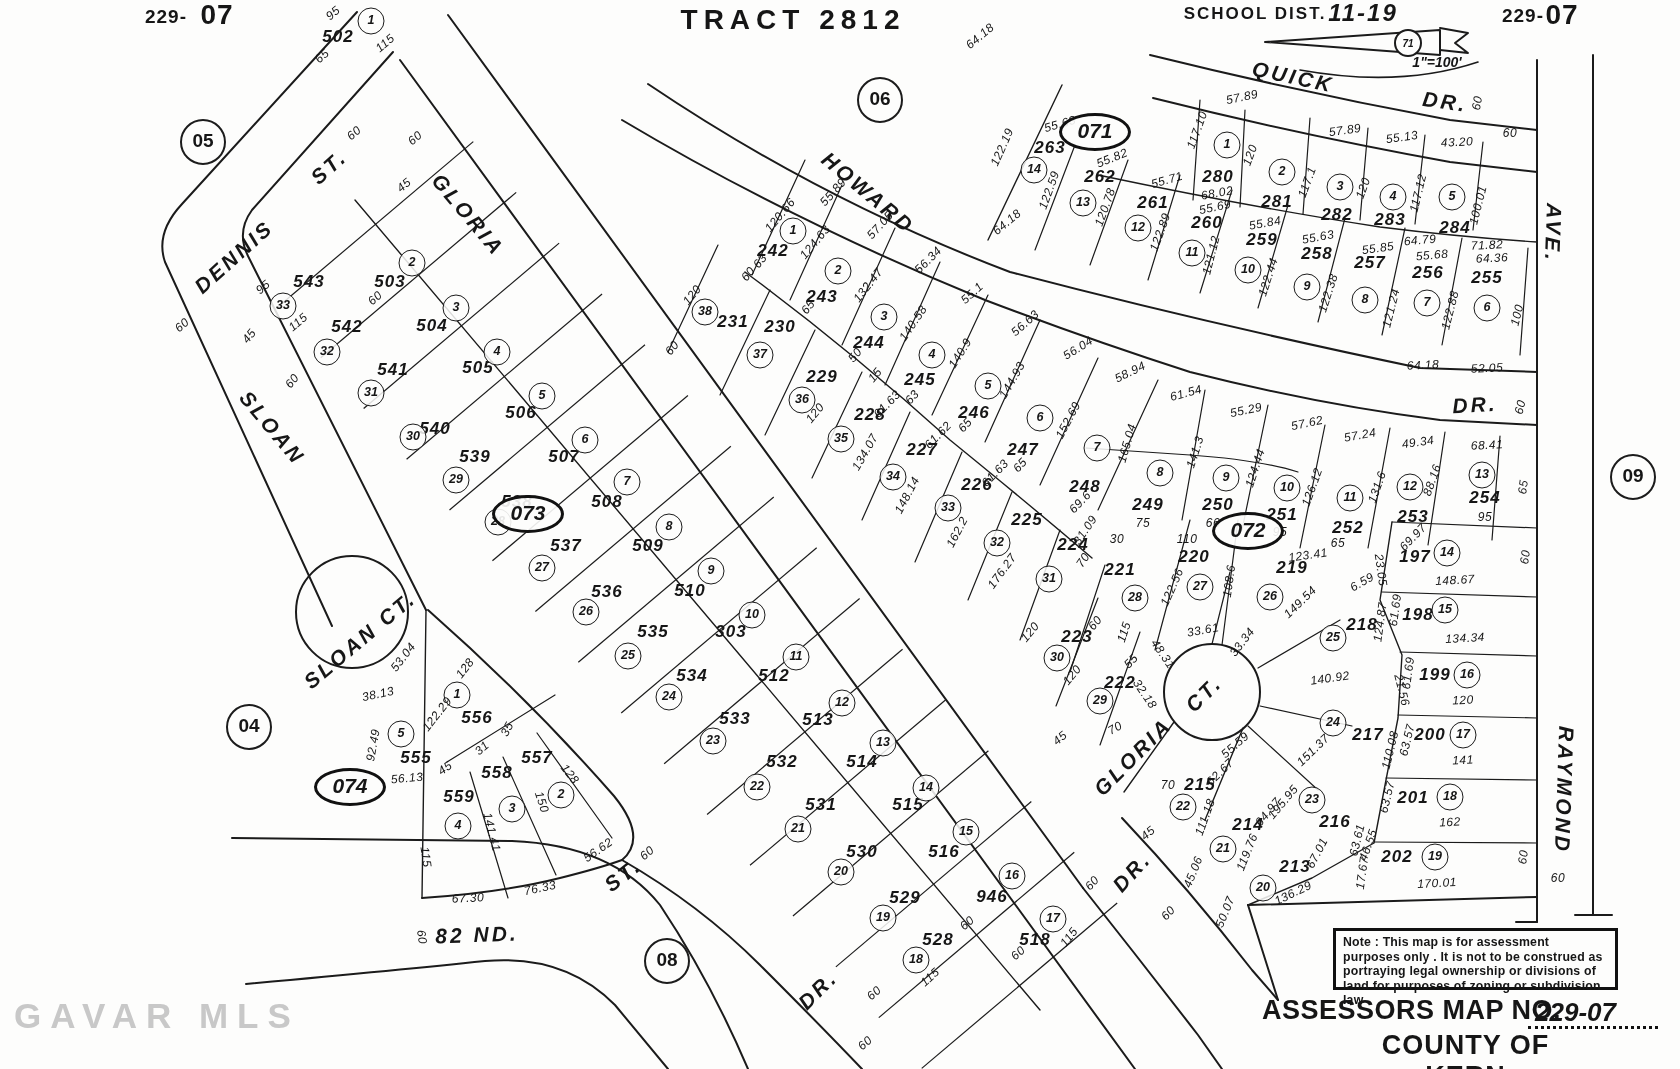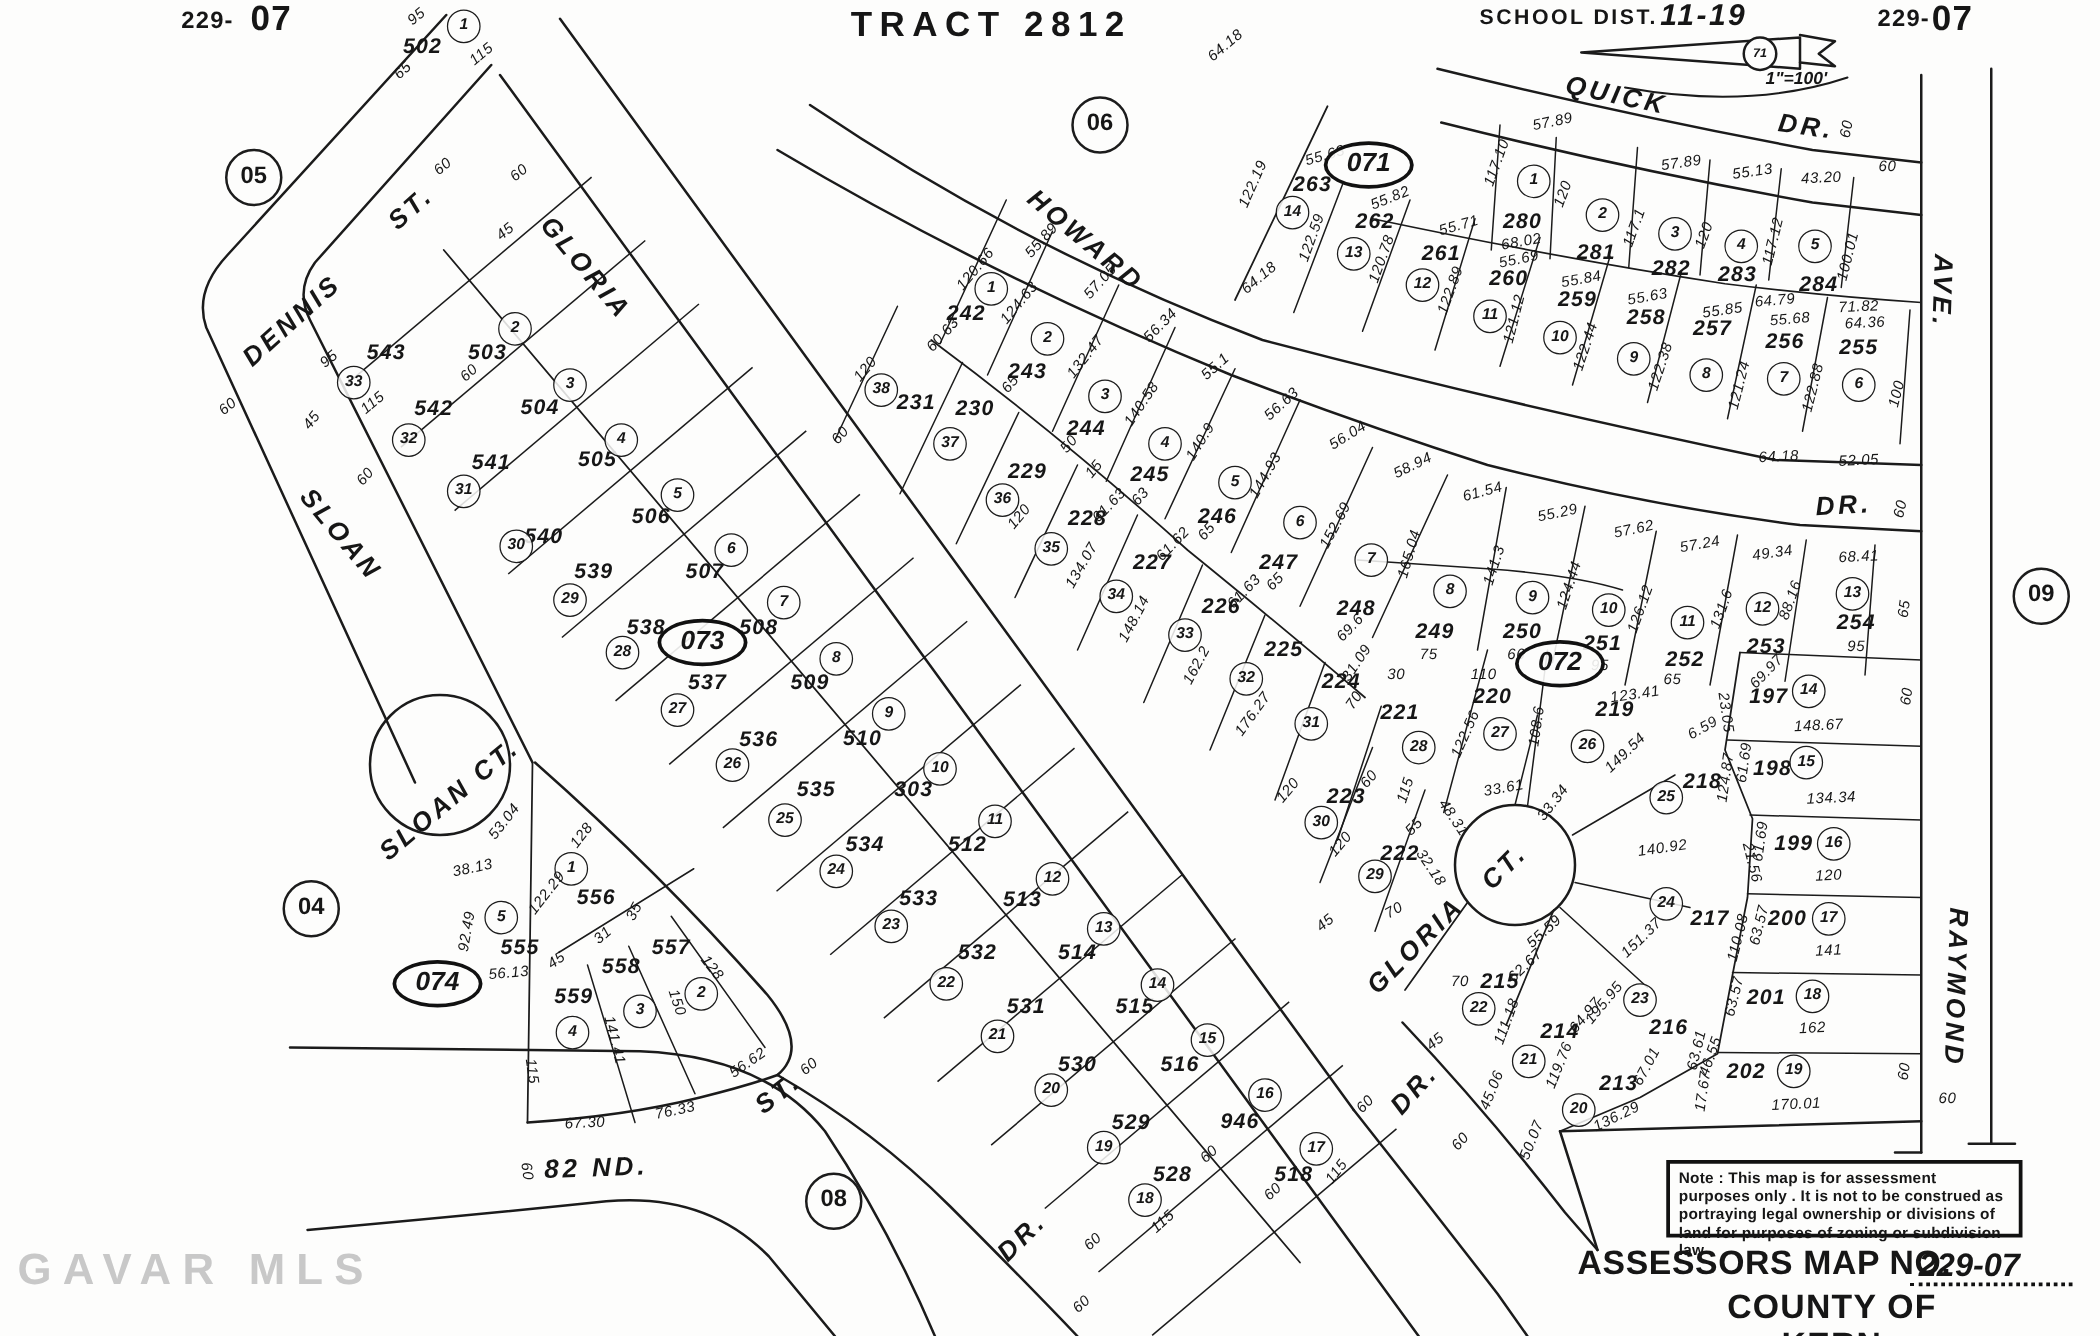--- a/index.html
+++ b/index.html
@@ -570,16 +570,16 @@
       <div class="lbl dim" style="left: 1092px; top: 883px; transform: translate(-50%, -50%) rotate(-46deg);">60</div>
       <div class="lbl dim" style="left: 1168px; top: 913px; transform: translate(-50%, -50%) rotate(-48deg);">60</div>
       <div class="lbl dim" style="left: 1148px; top: 833px; transform: translate(-50%, -50%) rotate(-40deg);">45</div>
       <div class="lbl section" style="left: 203px; top: 142px; transform: translate(-50%, -50%) rotate(0deg);">05</div>
       <div class="lbl section" style="left: 880px; top: 100px; transform: translate(-50%, -50%) rotate(0deg);">06</div>
       <div class="lbl section" style="left: 249px; top: 727px; transform: translate(-50%, -50%) rotate(0deg);">04</div>
       <div class="lbl section" style="left: 667px; top: 961px; transform: translate(-50%, -50%) rotate(0deg);">08</div>
       <div class="lbl section" style="left: 1633px; top: 477px; transform: translate(-50%, -50%) rotate(0deg);">09</div>
       <div class="lbl oval" style="left: 1095px; top: 132px; transform: translate(-50%, -50%) rotate(0deg);">071</div>
       <div class="lbl oval" style="left: 1248px; top: 531px; transform: translate(-50%, -50%) rotate(0deg);">072</div>
-      <div class="lbl oval" style="left: 562px; top: 514px; transform: translate(-50%, -50%) rotate(0deg); text-align: center;">073</div>
+      <div class="lbl oval" style="left: 528px; top: 514px; transform: translate(-50%, -50%) rotate(0deg); text-align: center;">073</div>
       <div class="lbl oval" style="left: 350px; top: 787px; transform: translate(-50%, -50%) rotate(0deg);">074</div>
     </div>
 </div>
 
 </body></html>

